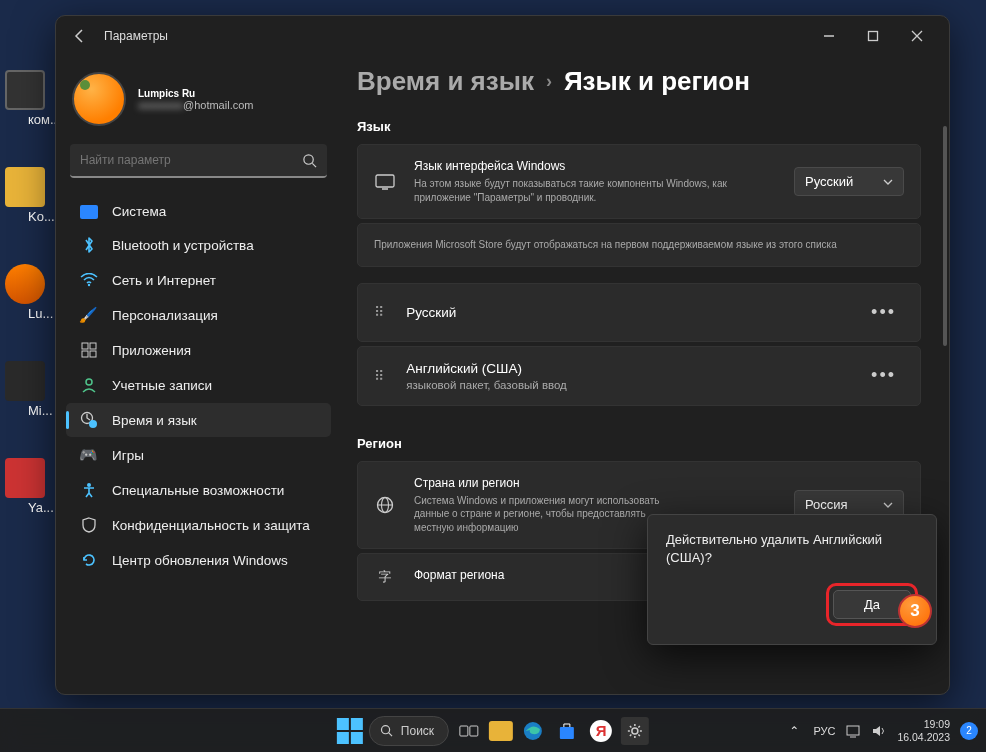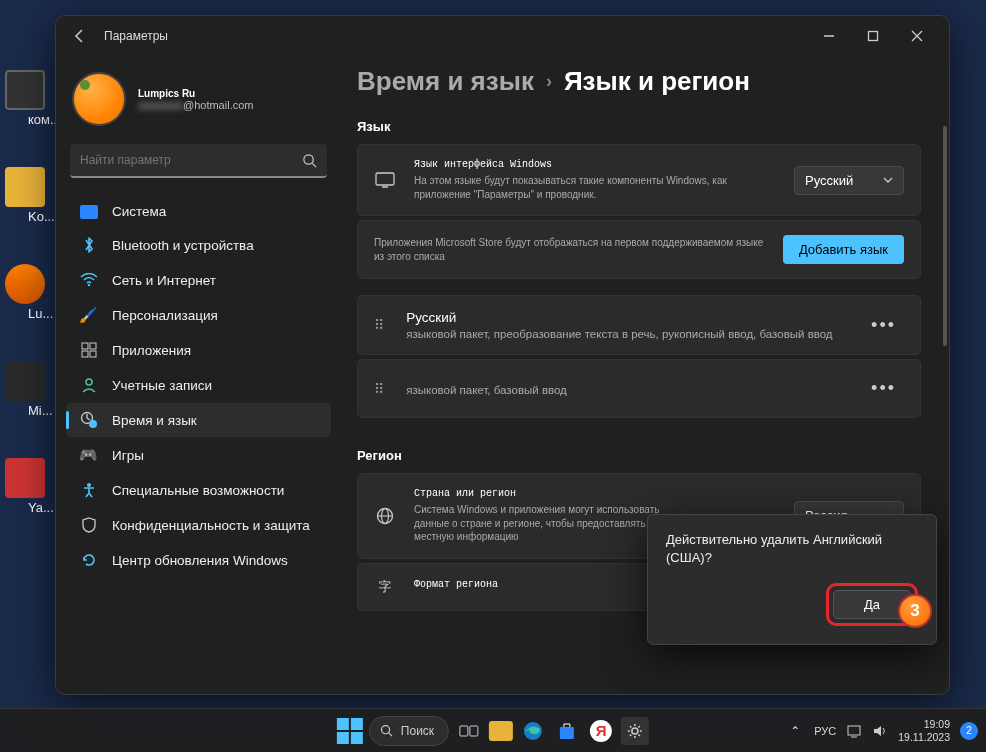--- a/index.html
+++ b/index.html
@@ -42,21 +42,21 @@
 
 .main { flex: 1; padding: 10px 28px 20px 16px; overflow-y: auto; position: relative; }
 .breadcrumb { display: flex; align-items: center; gap: 12px; font-size: 26px; font-weight: 600; margin-bottom: 22px; }
 .breadcrumb .parent { color: #aaa; cursor: pointer; }
 .breadcrumb .sep { color: #888; font-size: 18px; }
 
 .section-label { font-size: 13px; font-weight: 600; margin: 8px 0 10px; }
 .card { background: #2b2b2b; border-radius: 5px; padding: 14px 16px; display: flex; align-items: center; gap: 18px; margin-bottom: 4px; border: 1px solid #333; }
 .card-icon { width: 22px; display: flex; justify-content: center; color: #ccc; }
 .card-body { flex: 1; }
-.card-title { font-size: 10px; margin-bottom: 4px; font-family: Liberation Mono, monospace; }
+.card-title { font-size: 12px; margin-bottom: 4px; }
 .card-desc { font-size: 10px; color: #aaa; line-height: 1.35; }
 .dropdown { background: #383838; border: 1px solid #4a4a4a; border-radius: 4px; padding: 6px 10px; font-size: 13px; min-width: 110px; display: flex; align-items: center; justify-content: space-between; cursor: pointer; gap: 18px; }
 .btn-accent { background: #4cc2ff; color: #000; border: 0; border-radius: 4px; padding: 7px 16px; font-size: 13px; cursor: pointer; font-weight: 500; }
 
 .lang-item { background: #2b2b2b; border-radius: 5px; padding: 14px 16px; display: flex; align-items: center; gap: 20px; margin-bottom: 4px; border: 1px solid #333; }
 .drag-handle { color: #999; font-size: 14px; letter-spacing: 2px; line-height: 6px; cursor: grab; }
 .lang-body { flex: 1; }
 .lang-name { font-size: 13.5px; }
 .lang-sub { font-size: 11.5px; color: #aaa; margin-top: 3px; }
 .more-btn { color: #ccc; font-size: 18px; cursor: pointer; padding: 4px 8px; letter-spacing: 2px; }
@@ -282,37 +282,36 @@
                 <path d="M1 1 L5 5 L9 1" stroke="#ccc" stroke-width="1.3" fill="none"></path>
               </svg>
             </span>
         </div>
       </div>
 
       <div class="card">
         <div class="card-body">
           <div class="card-desc">Приложения Microsoft Store будут отображаться на первом поддерживаемом языке из этого списка</div>
         </div>
-        <button class="btn-accent">Добавить язык</button>
       </div>
 
       <div style="height:12px"></div>
 
       <div class="lang-item">
         <div class="drag-handle">⠿</div>
         <div class="lang-body">
           <div class="lang-name">Русский</div>
-          <div class="lang-sub">языковой пакет, преобразование текста в речь, рукописный ввод, базовый ввод</div>
         </div>
         <div class="more-btn">•••</div>
       </div>
 
       <div class="lang-item">
         <div class="drag-handle">⠿</div>
         <div class="lang-body">
+          <div class="lang-name">Английский (США)</div>
           <div class="lang-sub">языковой пакет, базовый ввод</div>
         </div>
         <div class="more-btn">•••</div>
       </div>
 
       <div style="height:18px"></div>
       <div class="section-label">Регион</div>
 
       <div class="card">
         <div class="card-icon">
@@ -412,17 +411,17 @@
         </svg>
       </span>
     <span>
         <svg width="16" height="14" viewBox="0 0 16 14">
           <path d="M2 5 L5 5 L9 2 L9 12 L5 9 L2 9 Z" fill="#ccc"></path>
           <path d="M11 4 Q14 7 11 10" stroke="#ccc" fill="none"></path>
         </svg>
       </span>
     <div class="tray-clock">
       <div>19:09</div>
-      <div>19.11.2023</div>
+      <div>16.04.2023</div>
     </div>
     <div class="tray-badge">2</div>
   </div>
 </div>
 
 </body></html>

